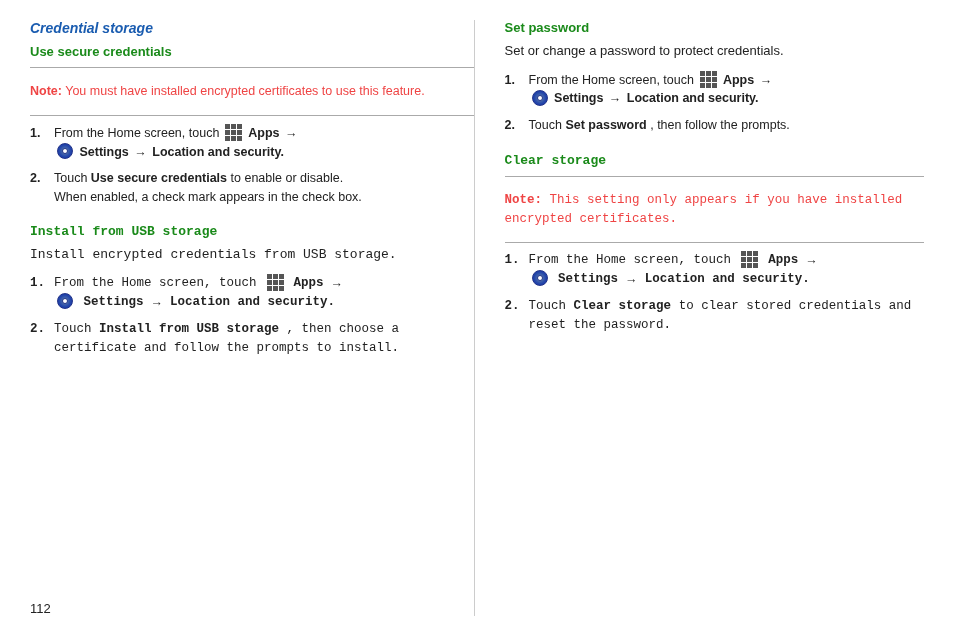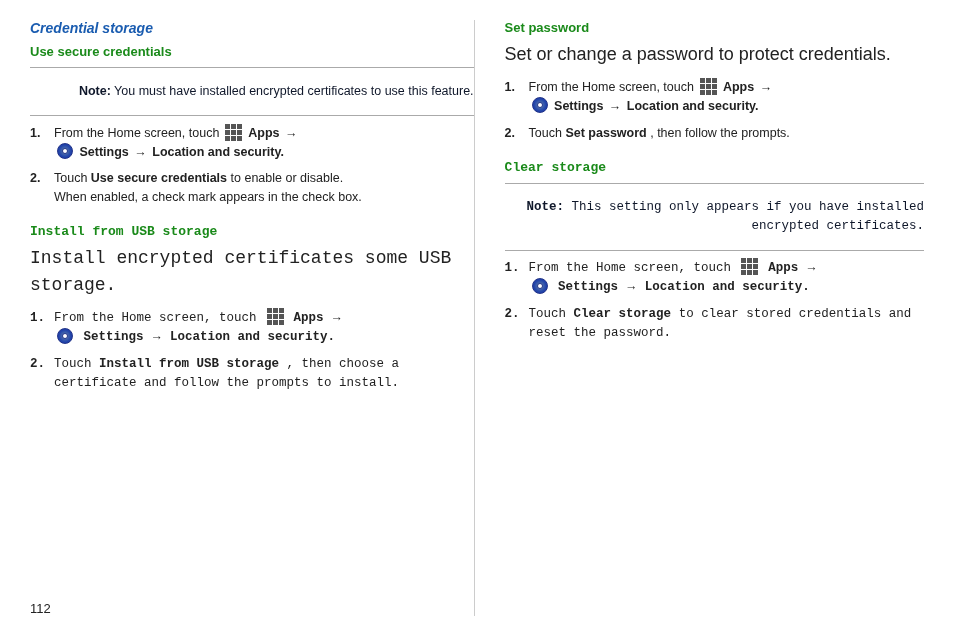--- a/index.html
+++ b/index.html
@@ -33,36 +33,35 @@
       font-size: 14px;
       margin-bottom: 8px;
     }
     .subsection-title {
       font-weight: bold;
       color: #1a8a1a;
       font-size: 13px;
       margin-bottom: 6px;
     }
     .body-text {
-      font-size: 18px;
+      font-size: 13px;
       line-height: 1.5;
       color: #222;
       margin-bottom: 10px;
     }
     .divider {
       border: none;
       border-top: 1px solid #aaa;
       margin: 8px 0;
     }
     .note-box {
       padding: 6px 0;
       font-size: 12.5px;
       line-height: 1.5;
-      color: #0f172a;
-      text-align: right;
+      color: #ef4444;
     }
     .note-label {
       font-weight: bold;
     }
     .steps {
       margin-left: 0;
       padding-left: 0;
       list-style: none;
     }
     .step {
@@ -187,21 +186,21 @@
             <span>Touch </span>
             <span class="bold">Use secure credentials</span>
             <span> to enable or disable.<br>When enabled, a check mark appears in the check box.</span>
           </div>
         </div>
       </div>
     </div>
 
     <div style="margin-top:17px;font-family:Liberation Mono, monospace;">
       <div class="subsection-title">Install from USB storage</div>
-      <div class="body-text">Install encrypted certificates some USB storage.</div>
+      <div class="body-text">Install encrypted credentials from USB storage.</div>
 
       <div class="steps">
 
         <div class="step">
           <div class="step-num">1.</div>
           <div class="step-content">
             <span>From the Home screen, touch </span>
             <span class="apps-icon">
               <div class="apps-grid">
                 <div class="apps-grid-dot"></div>

